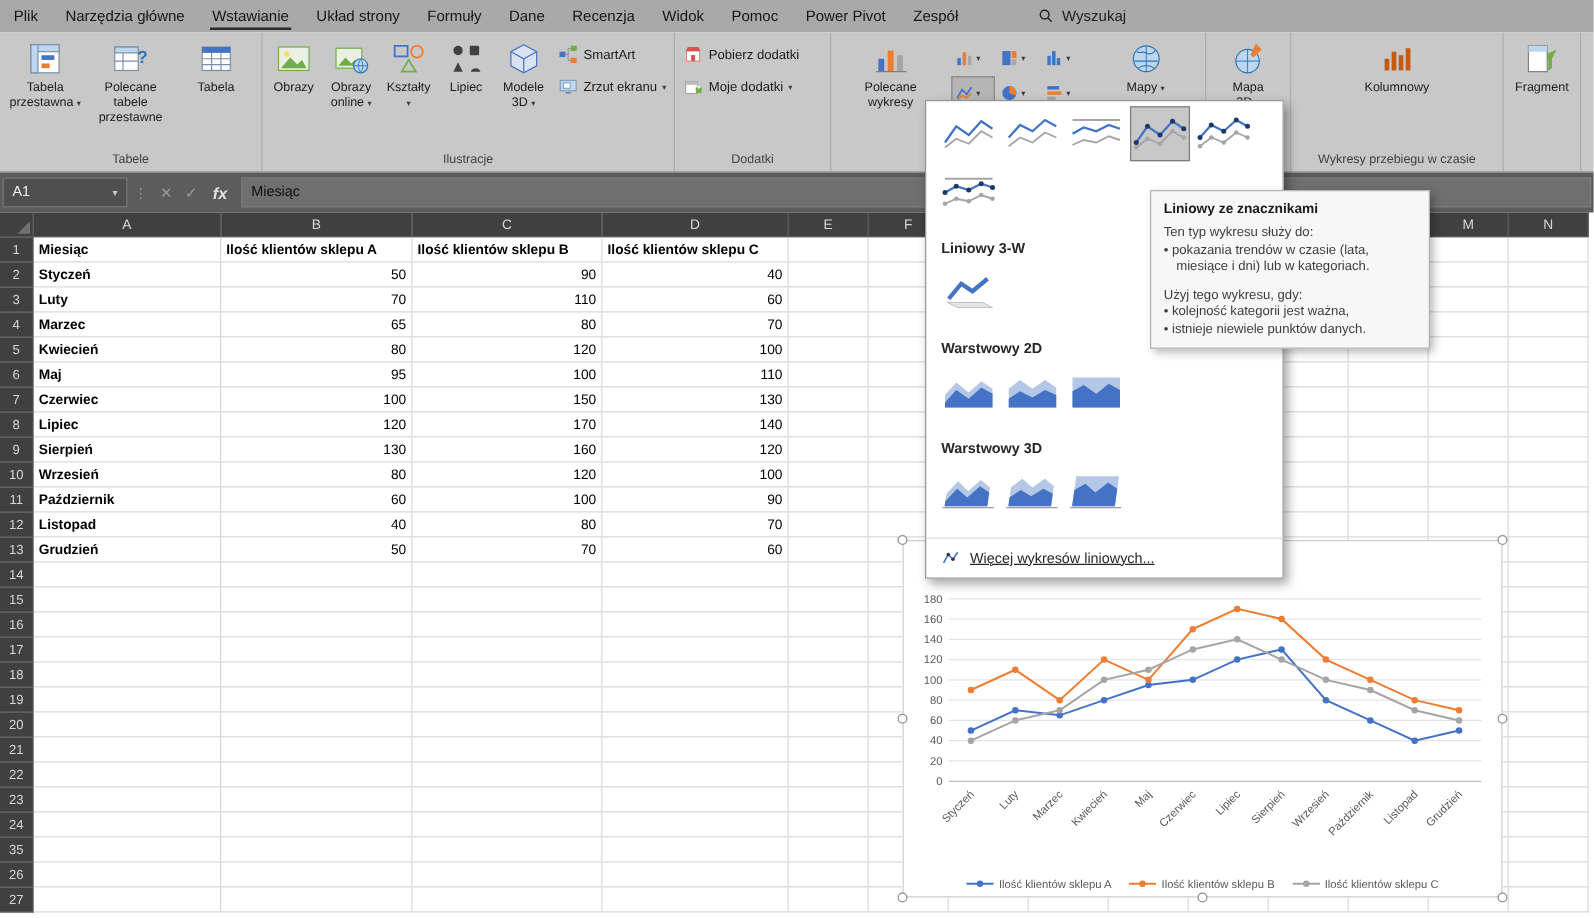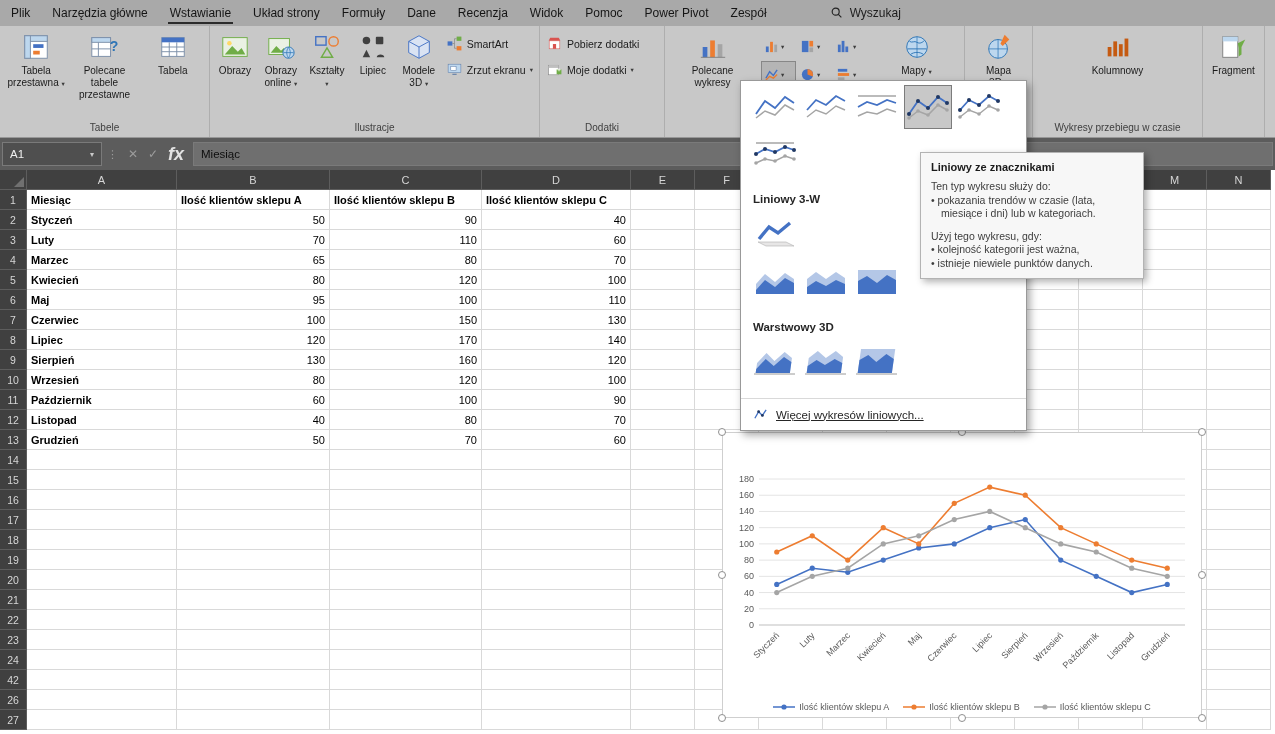--- a/index.html
+++ b/index.html
@@ -31,21 +31,21 @@
 .minibtn{display:flex;align-items:center;gap:2px;padding:1px 2px;border:1px solid transparent}
 .minibtn.selected{background:#b5b5b5;border-color:#878787}
 .micon svg{display:block}
 
 
 .formulabar{position:absolute;top:138px;left:0;right:0;height:32px;background:#5c5c5c;display:flex;align-items:center}
 .namebox{width:100px;height:24px;margin-left:2px;background:#4f4f4f;border:1px solid #7a7a7a;color:#efefef;font-size:11.5px;display:flex;align-items:center;justify-content:space-between;padding:0 7px}
 .nbarrow{font-size:8px;color:#c9c9c9}
 .fbdots{color:#9c9c9c;font-size:11px;margin:0 5px}
 .fbbtn{color:#9c9c9c;font-size:12px;width:20px;text-align:center}
-.fbfx{color:#e2e2e2;font-style:italic;font-weight:bold;font-size:18px;width:26px;text-align:center}
+.fbfx{color:#e2e2e2;font-style:italic;font-weight:bold;font-size:13px;width:26px;text-align:center}
 .fbinput{flex:1;height:24px;background:#6f6f6f;border:1px solid #7a7a7a;color:#0e0e0e;font-size:11.5px;display:flex;align-items:center;padding:0 7px;margin:0 2px 0 4px}
 
 
 .corner{position:absolute;top:170px;left:0;width:27px;height:20px;background:#404040;border-right:1px solid #5d5d5d;border-bottom:1px solid #5d5d5d}
 .corner::after{content:"";position:absolute;right:2px;bottom:2px;border-style:solid;border-width:0 0 10px 10px;border-color:transparent transparent #707070 transparent}
 .colheads{position:absolute;top:170px;left:27px;height:20px;display:flex}
 .colhead{height:20px;background:#404040;border-right:1px solid #5d5d5d;border-bottom:1px solid #5d5d5d;color:#d6d6d6;font-size:11px;display:flex;align-items:center;justify-content:center}
 .rowheads{position:absolute;top:190px;left:0;width:27px;bottom:0;display:flex;flex-direction:column}
 .rowhead{height:20px;flex:0 0 20px;background:#404040;border-right:1px solid #5d5d5d;border-bottom:1px solid #5d5d5d;color:#d6d6d6;font-size:10.5px;display:flex;align-items:center;justify-content:center}
 .grid{position:absolute;top:190px;left:27px;right:0;bottom:0;background:#fff;overflow:hidden}
@@ -453,21 +453,21 @@
       <div class="rowhead">15</div>
       <div class="rowhead">16</div>
       <div class="rowhead">17</div>
       <div class="rowhead">18</div>
       <div class="rowhead">19</div>
       <div class="rowhead">20</div>
       <div class="rowhead">21</div>
       <div class="rowhead">22</div>
       <div class="rowhead">23</div>
       <div class="rowhead">24</div>
-      <div class="rowhead">42</div>
+      <div class="rowhead">35</div>
       <div class="rowhead">26</div>
       <div class="rowhead">27</div>
     </div>
   <div class="grid">
       <div class="grow">
         <div class="gcell bold" style="width: 150px;">Miesiąc</div>
         <div class="gcell bold" style="width: 153px;">Ilość klientów sklepu A</div>
         <div class="gcell bold" style="width: 152px;">Ilość klientów sklepu B</div>
         <div class="gcell bold" style="width: 149px;">Ilość klientów sklepu C</div>
         <div class="gcell" style="width: 64px;"></div>
@@ -1079,20 +1079,21 @@
       </div>
       <div class="dd-title">Liniowy 3-W</div>
       <div class="dd-icons">
         <div class="dd-tile">
           <svg viewBox="0 0 46 32" width="46" height="32">
             <polygon points="6,24 14,28 42,28 34,24" fill="#e7e6e6" stroke="#b0b0b0" stroke-width="0.6"></polygon>
             <polyline points="7,21 17,9 26,15 38,5" fill="none" stroke="#4472c4" stroke-width="3.4"></polyline>
           </svg>
         </div>
       </div>
+      <div class="dd-title">Warstwowy 2D</div>
       <div class="dd-icons">
         <div class="dd-tile">
           <svg viewBox="0 0 46 32" width="46" height="32">
             <polygon points="4,18 13,8 23,16 33,7 42,13 42,28 4,28" fill="#b4c7e7"></polygon>
             <polygon points="4,24 13,14 23,21 33,12 42,17 42,28 4,28" fill="#4472c4"></polygon>
           </svg>
         </div>
         <div class="dd-tile">
           <svg viewBox="0 0 46 32" width="46" height="32">
             <polygon points="4,13 13,6 23,13 33,6 42,12 42,28 4,28" fill="#b4c7e7"></polygon>

